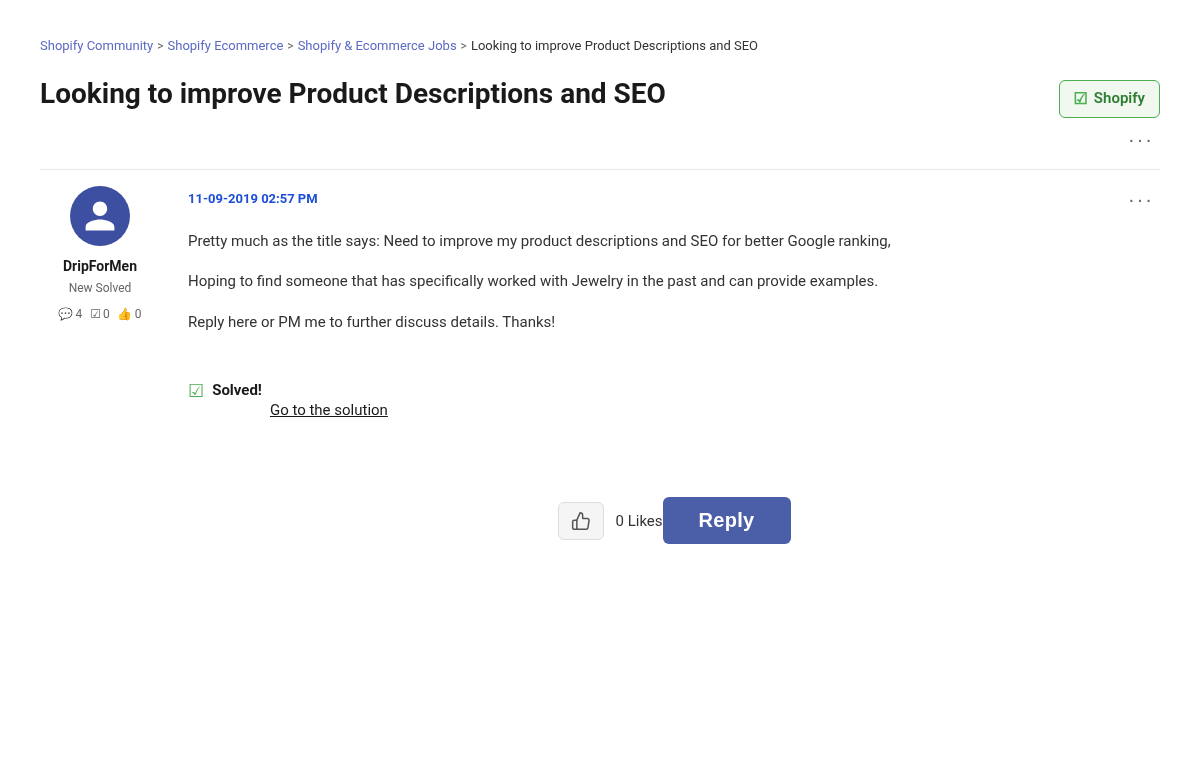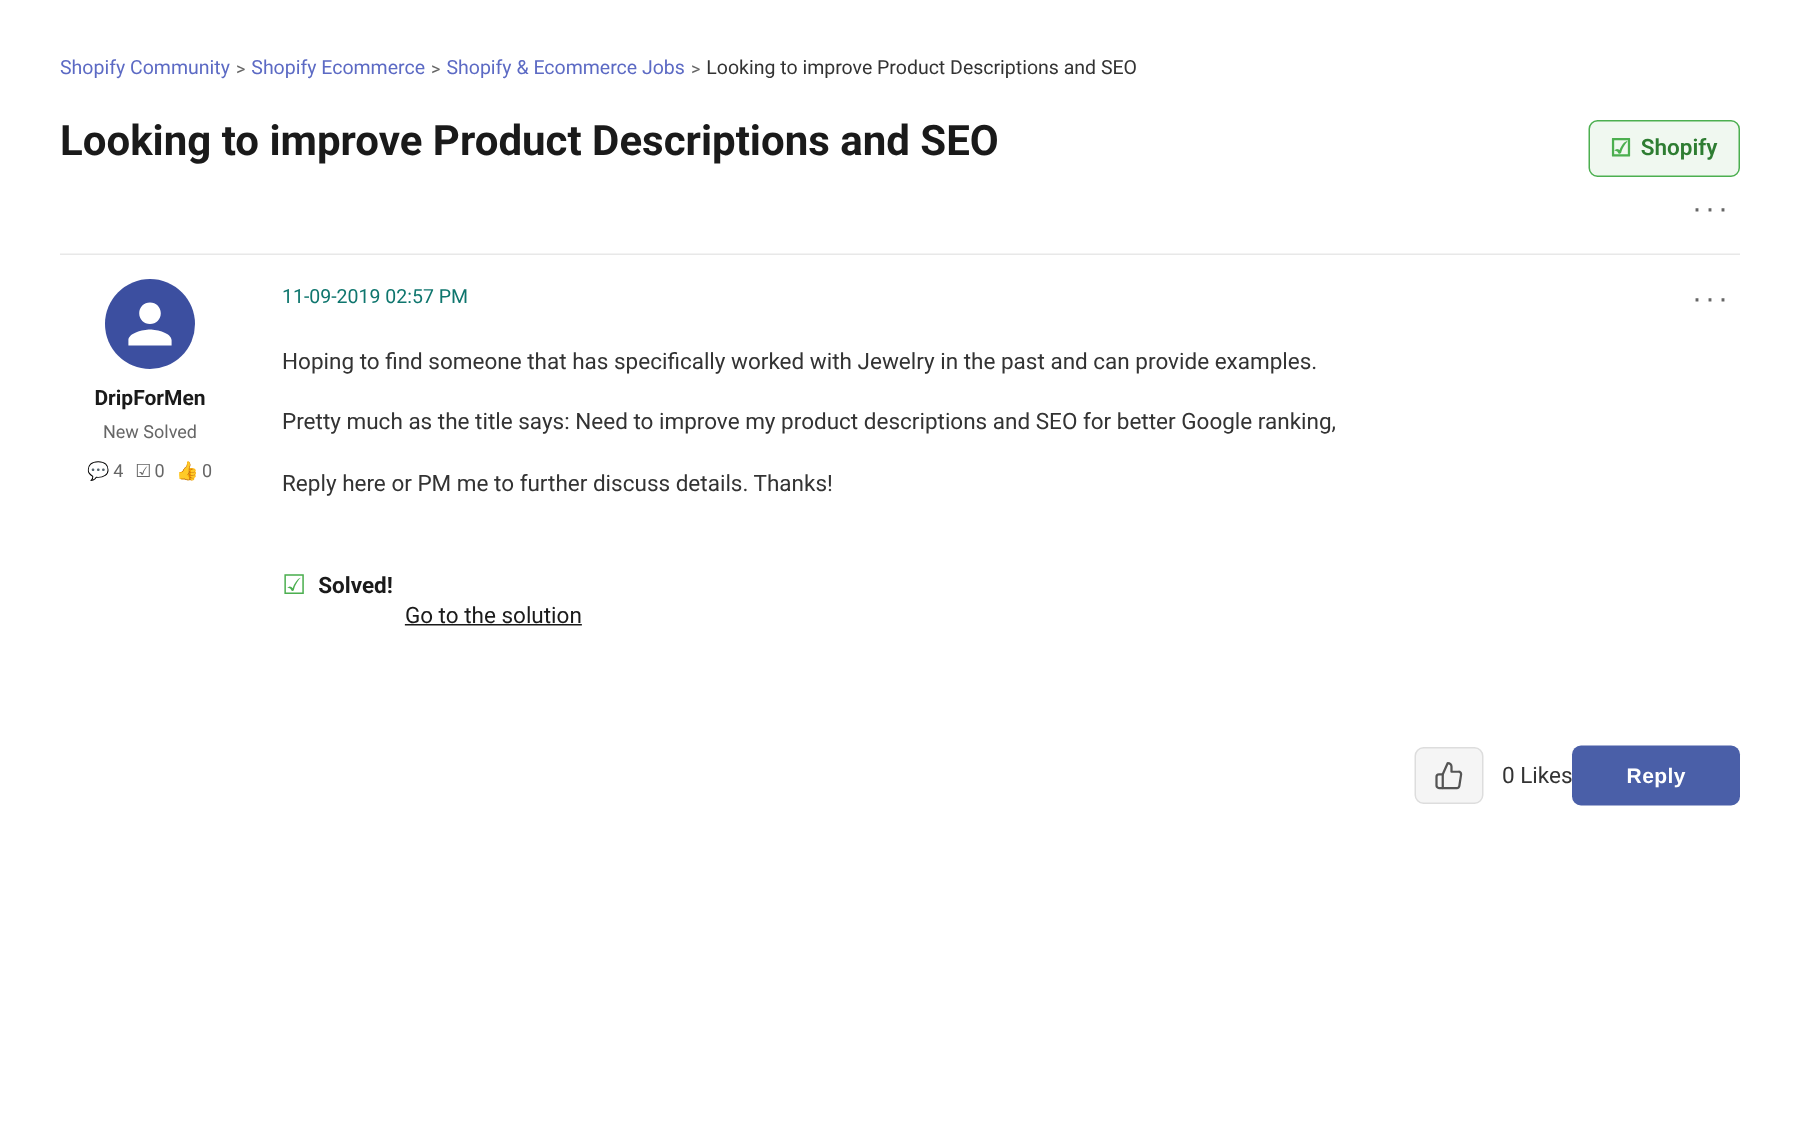--- a/index.html
+++ b/index.html
@@ -172,21 +172,22 @@
 
     .post-meta {
       display: flex;
       align-items: center;
       justify-content: space-between;
       margin-bottom: 16px;
     }
 
     .post-timestamp {
       font-size: 13px;
-      color: #0f766e;
+      color: #1d4ed8;
+      font-weight: bold;
     }
 
     .post-options-btn {
       background: none;
       border: none;
       cursor: pointer;
       font-size: 20px;
       color: #666;
       letter-spacing: 2px;
       padding: 2px 6px;
@@ -222,21 +223,21 @@
       color: #1a1a1a;
       text-decoration: underline;
       font-size: 15px;
       margin-top: 40px;
     }
 
     
     .post-footer {
       display: flex;
       align-items: center;
-      justify-content: flex-end;
+      justify-content: center;
       margin-top: 60px;
       padding-top: 16px;
     }
 
     .likes-area {
       display: flex;
       align-items: center;
       gap: 12px;
     }
 
@@ -263,21 +264,21 @@
       font-size: 15px;
       color: #333;
     }
 
     .reply-btn {
       background: #4a5fa8;
       color: #fff;
       border: none;
       border-radius: 6px;
       padding: 12px 36px;
-      font-size: 14px;
+      font-size: 20px;
       font-weight: 600;
       cursor: pointer;
       letter-spacing: 0.3px;
     }
   </style>
 </head>
 <body>
 
 <div class="page-wrapper">
 
@@ -329,22 +330,22 @@
       </div>
     </div>
 
     <div class="post-body">
 
       <div class="post-meta">
         <span class="post-timestamp">11-09-2019 02:57 PM</span>
         <button class="post-options-btn">···</button>
       </div>
 
+      <p class="post-text">Pretty much as the title says: Need to improve my product descriptions and SEO for better Google ranking,</p>
       <p class="post-text">Hoping to find someone that has specifically worked with Jewelry in the past and can provide examples.</p>
-      <p class="post-text">Pretty much as the title says: Need to improve my product descriptions and SEO for better Google ranking,</p>
       <p class="post-text">Reply here or PM me to further discuss details. Thanks!</p>
 
       <div class="solved-notice">
         <span class="check-green">☑</span>
         <strong>Solved!</strong>
         <a href="#">Go to the solution</a>
       </div>
 
       <div class="post-footer">
         <div class="likes-area">

